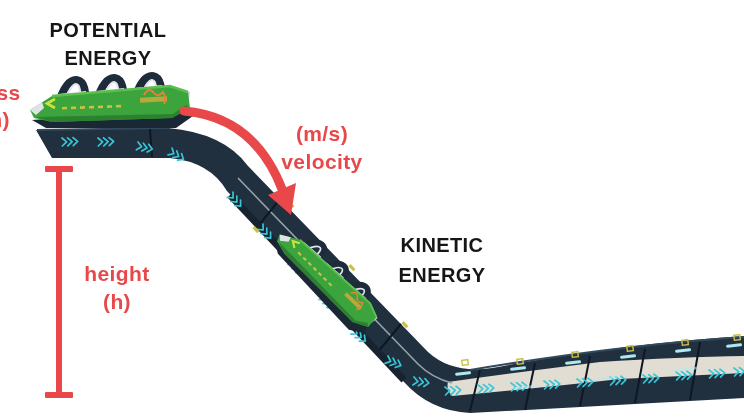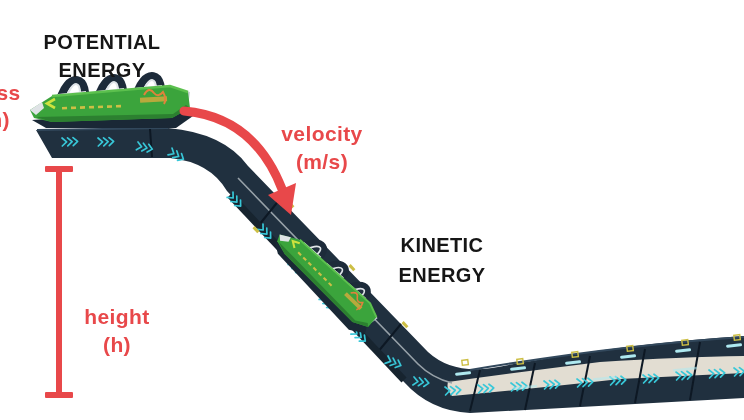--- a/index.html
+++ b/index.html
@@ -175,36 +175,36 @@
       <rect class="fill-red" x="45" y="166" width="28" height="6" rx="1"></rect>
       <rect class="fill-red" x="56" y="168" width="6" height="228"></rect>
       <rect class="fill-red" x="45" y="392" width="28" height="6" rx="1"></rect>
     </g>
     <g>
       <path class="stroke-red" d="M 184 111 Q 254 117 282 189" fill="none" stroke-width="9" stroke-linecap="round"></path>
       <polygon class="fill-red" points="291,215 296,183 268,195"></polygon>
     </g>
   </svg>
 
-  <div class="lbl black" style="left:22px;top:16px;width:160px;margin-top:12px;">
+  <div class="lbl black" style="left:28px;top:16px;width:160px;">
     <span>POTENTIAL</span>
     <span>ENERGY</span>
   </div>
 
   <div class="lbl black" style="left:362px;top:230px;width:160px;line-height:30px;">
     <span>KINETIC</span>
     <span>ENERGY</span>
   </div>
 
   <div class="lbl red" style="left:242px;top:120px;width:160px;">
+    <span>(m/s)</span>
     <span>velocity</span>
-    <span>(m/s)</span>
-  </div>
-
-  <div class="lbl red" style="left:57px;top:260px;width:120px;margin-top:43px;">
+  </div>
+
+  <div class="lbl red" style="left:57px;top:260px;width:120px;">
     <span>height</span>
     <span>(h)</span>
   </div>
 
   <div class="lbl red" style="left:-67px;top:79px;width:120px;line-height:27px;">
     <span>mass</span>
     <span>(m)</span>
   </div>
 
 </div>

